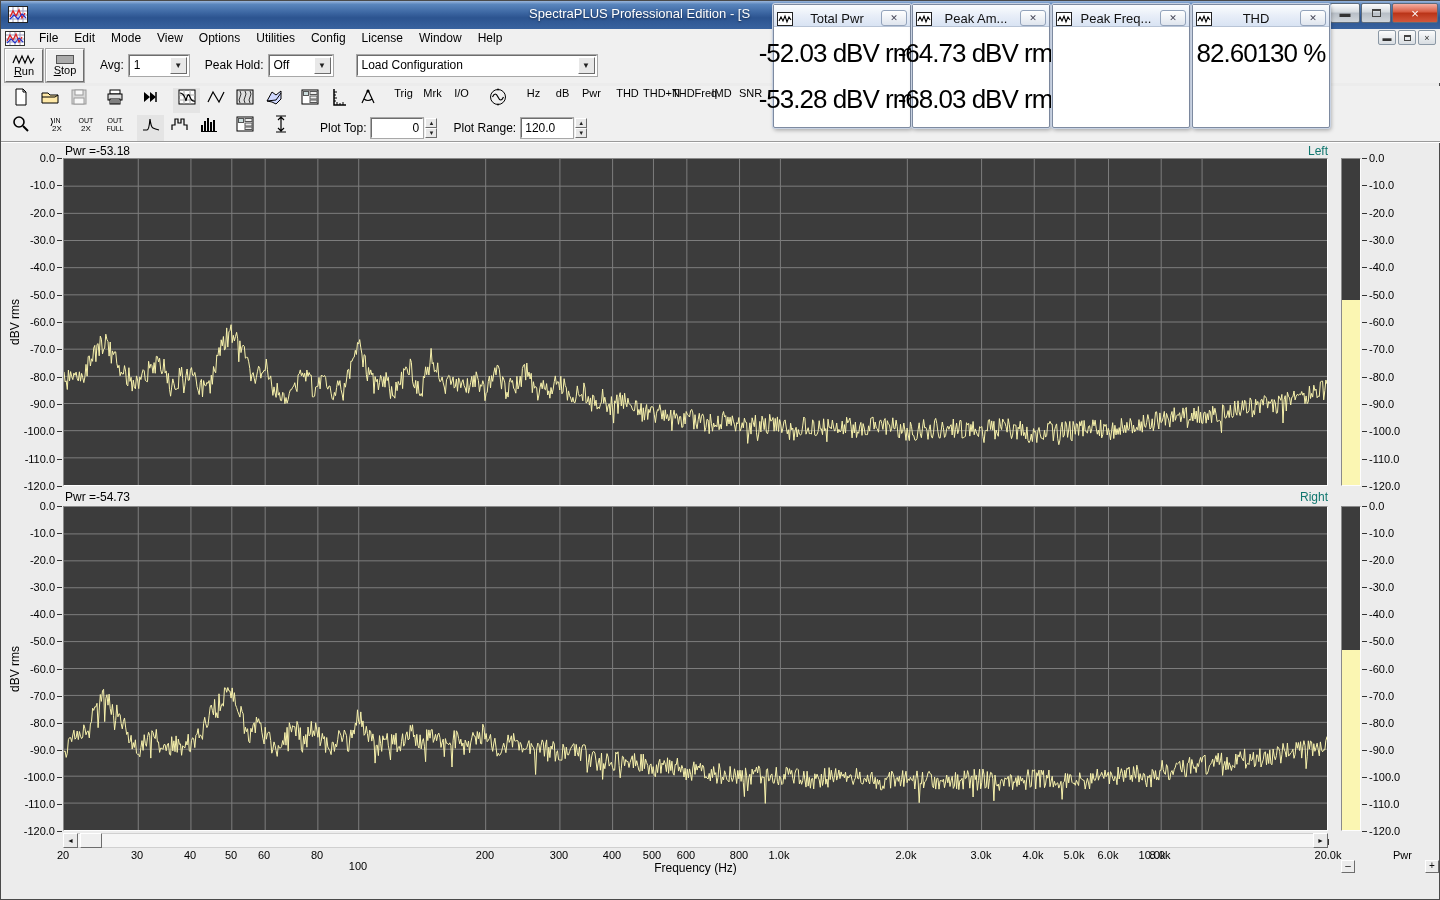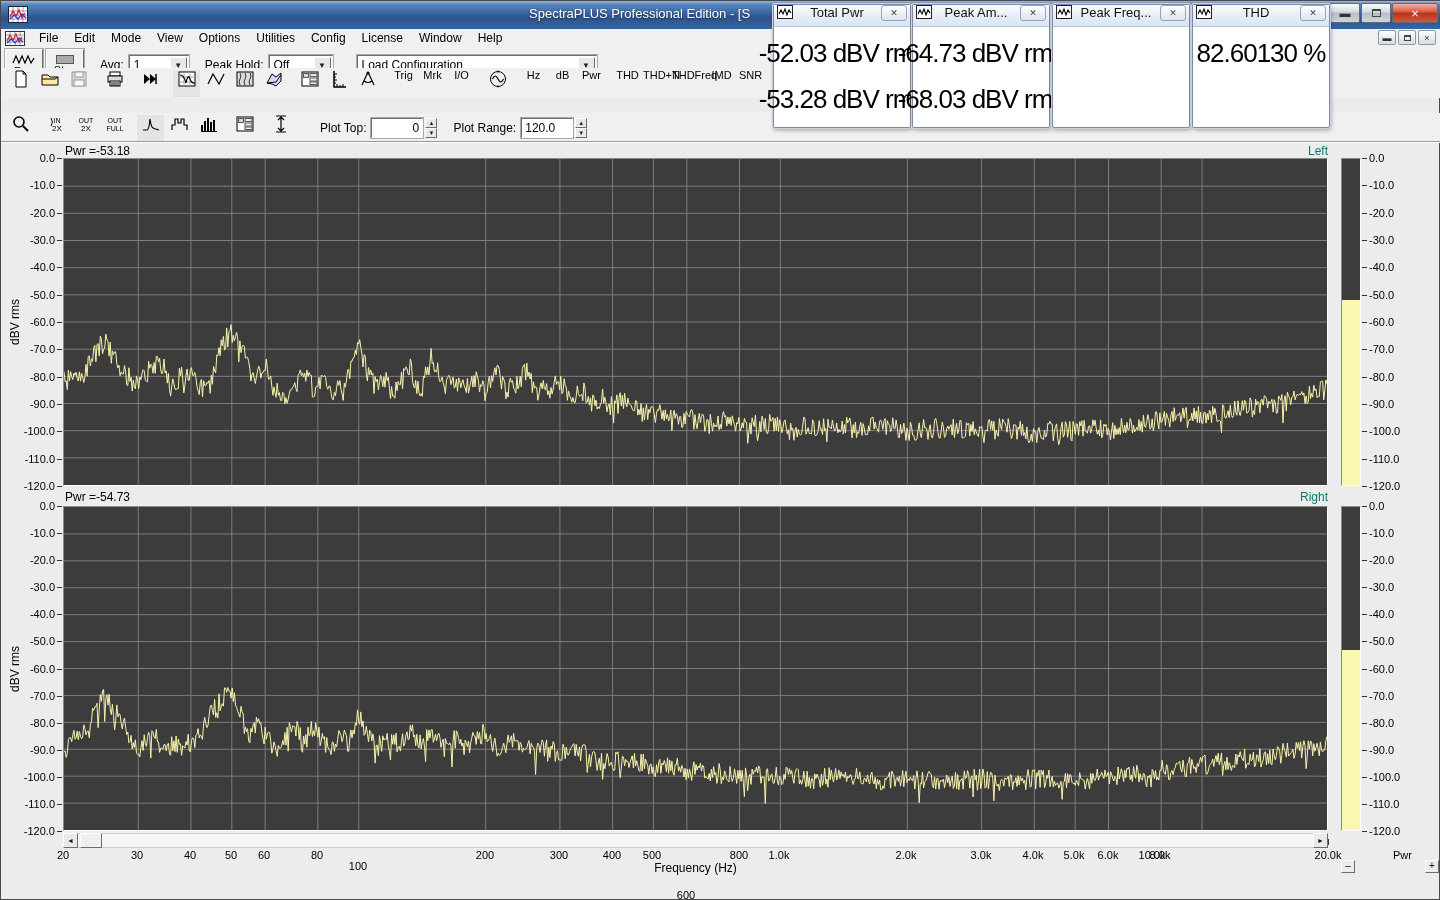--- a/index.html
+++ b/index.html
@@ -23,21 +23,21 @@
   .menubar { position:absolute; left:1px; top:28px; width:1438px; height:18px; background:#f0f0f0; display:flex; align-items:center; }
   .mdi-icon { width:20px; height:15px; background:#fff; border:1px solid #333; margin:0 6px 0 3px; }
   .menu-item { padding:1px 8px; color:#000; }
   .mdi-btns { position:absolute; right:4px; top:1px; display:flex; gap:2px; }
   .mdi-btn { width:18px; height:15px; border:1px solid #8b98a5; border-radius:2px; background:linear-gradient(#fcfcfc,#d8dde2); font-size:9px; color:#333; display:flex; align-items:center; justify-content:center; }
   .restore-glyph-sm { width:7px; height:6px; border:1px solid #444; border-top-width:2px; }
 
   
   .toolbar { position:absolute; left:1px; width:1438px; background:#f0f0f0; display:flex; align-items:center; }
   .tb-run { top:46px; height:36px; }
-  .tb-icons { top:67px; height:30px; }
+  .tb-icons { top:85px; height:30px; }
   .tb-plot { top:112px; height:30px; }
   .btn3d { border:1px solid; border-color:#fff #6d6d6d #6d6d6d #fff; outline:1px solid #a8a8a8; outline-offset:-0px;
     background:#f0f0f0; display:flex; flex-direction:column; align-items:center; justify-content:center; }
   .bigbtn { width:38px; height:33px; margin-left:3px; font-size:11px; }
   .bigbtn u { text-decoration:underline; }
   .sqbtn { width:27px; height:27px; margin-left:2px; font-size:11px; line-height:10px; text-align:center; }
   .sqbtn.pressed { border-color:#6d6d6d #fff #fff #6d6d6d; background:#e4e4e4; }
   .sqbtn.disabled { color:#9a9a9a; filter:grayscale(1) opacity(.55); }
   .tbsep { width:7px; }
   .tb-label { margin:0 5px 0 16px; }
@@ -45,21 +45,21 @@
   .combo span.val { flex:1; padding:0 4px; white-space:nowrap; overflow:hidden; }
   .combo .drop { width:17px; height:17px; margin:1px; border:1px solid; border-color:#fff #6d6d6d #6d6d6d #fff; background:#e8e8e8; font-size:8px; display:flex; align-items:center; justify-content:center; color:#222; }
   .numbox { height:20px; background:#fff; border:1px solid; border-color:#6d6d6d #fff #fff #6d6d6d; outline:1px solid #a8a8a8; font-family:"Liberation Sans",sans-serif; font-size:12px; padding:0 3px; }
   .spinner { width:12px; height:20px; margin-left:2px; display:flex; flex-direction:column; }
   .spinner div { flex:1; border:1px solid; border-color:#fff #6d6d6d #6d6d6d #fff; background:#e8e8e8; font-size:6px; line-height:8px; text-align:center; color:#222; }
 
   
   .panel { position:absolute; top:3px; width:138px; height:124px; z-index:30; background:#fff;
     border:1px solid #7d8aa0; box-shadow:0 0 0 1px #c8d2e2, 1px 2px 4px rgba(0,0,0,.35); border-radius:2px; }
   .panel-head { height:22px; background:linear-gradient(#fbfdfe, #e8eef8 50%, #d8e3f3); border-bottom:1px solid #b8c4d6;
-    display:flex; align-items:flex-start; padding:0 3px; }
+    display:flex; align-items:flex-end; padding:0 3px; }
   .panel-icon { width:16px; height:14px; background:#fff; border:1px solid #222; flex:none; }
   .panel-title { flex:1; text-align:center; font-size:13px; color:#111; white-space:nowrap; overflow:hidden; }
   .panel-close { width:26px; height:16px; flex:none; border:1px solid #93a3bb; border-radius:3px;
     background:linear-gradient(#fff,#dfe5ee); font-size:9px; color:#445; display:flex; align-items:center; justify-content:center; }
   .panel-val { height:40px; display:flex; align-items:center; justify-content:center; font-size:26px; color:#000; white-space:nowrap; letter-spacing:-1px; margin-top:6px; }
 
   
   .client-top-edge { position:absolute; left:0; top:140px; width:1440px; height:2px; background:#9a9a9a; border-bottom:1px solid #fff; }
   .plot-header { position:absolute; font-size:12px; color:#000; }
   .plot-box { position:absolute; background:#3c3c3c; border:1px solid #8a8a8a; border-right-color:#fdfdfd; border-bottom-color:#fdfdfd; }
@@ -555,21 +555,21 @@
       <div class="xtick-label" style="left: 357px; top: 848px; margin-top: 11px;">100</div>
       <div class="xtick-mark" style="left: 484px; top: 838px;"></div>
       <div class="xtick-label" style="left: 484px; top: 848px;">200</div>
       <div class="xtick-mark" style="left: 558px; top: 838px;"></div>
       <div class="xtick-label" style="left: 558px; top: 848px;">300</div>
       <div class="xtick-mark" style="left: 611px; top: 838px;"></div>
       <div class="xtick-label" style="left: 611px; top: 848px;">400</div>
       <div class="xtick-mark" style="left: 651px; top: 838px;"></div>
       <div class="xtick-label" style="left: 651px; top: 848px;">500</div>
       <div class="xtick-mark" style="left: 685px; top: 838px;"></div>
-      <div class="xtick-label" style="left: 685px; top: 888px; text-align: center;">600</div>
+      <div class="xtick-label" style="left: 685px; top: 848px; text-align: center;">600</div>
       <div class="xtick-mark" style="left: 738px; top: 838px;"></div>
       <div class="xtick-label" style="left: 738px; top: 848px;">800</div>
       <div class="xtick-mark" style="left: 778px; top: 838px;"></div>
       <div class="xtick-label" style="left: 778px; top: 848px;">1.0k</div>
       <div class="xtick-mark" style="left: 905px; top: 838px;"></div>
       <div class="xtick-label" style="left: 905px; top: 848px;">2.0k</div>
       <div class="xtick-mark" style="left: 980px; top: 838px;"></div>
       <div class="xtick-label" style="left: 980px; top: 848px;">3.0k</div>
       <div class="xtick-mark" style="left: 1032px; top: 838px;"></div>
       <div class="xtick-label" style="left: 1032px; top: 848px;">4.0k</div>

